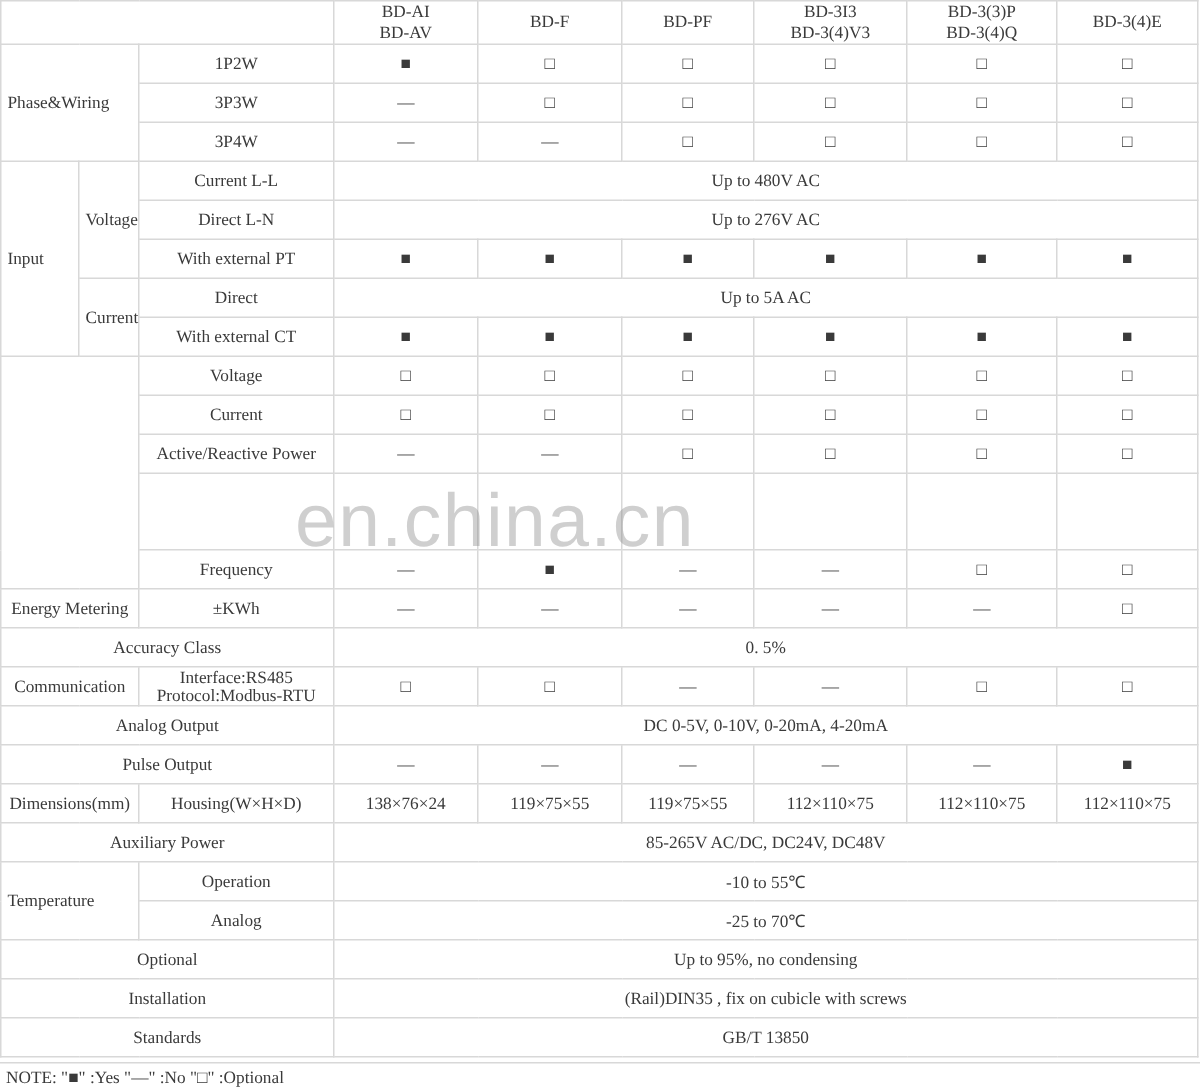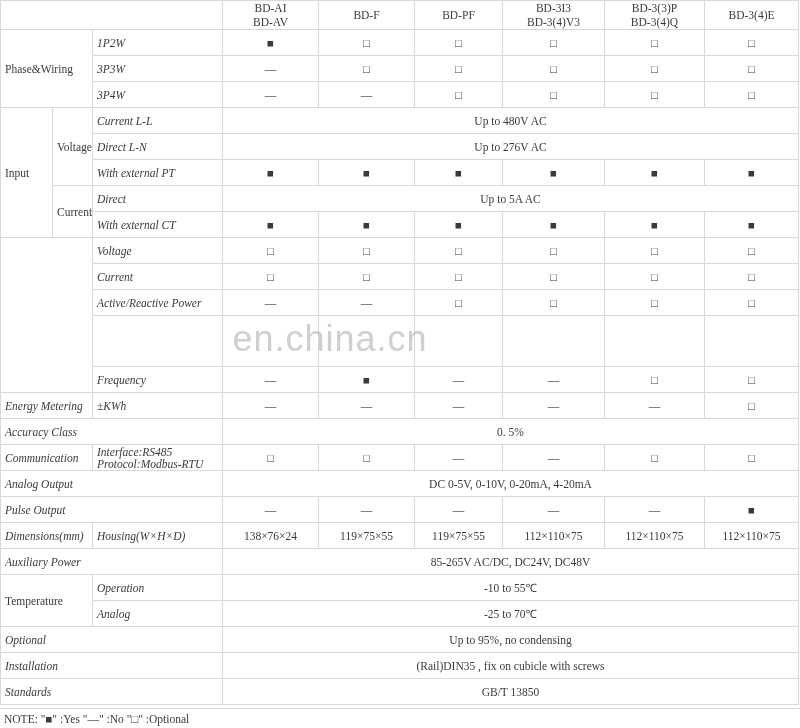--- a/index.html
+++ b/index.html
@@ -34,21 +34,21 @@
     background: #f7eee7;
     text-align: center;
     font-size: 11.5px;
     line-height: 14px;
     height: 40px;
   }
   td.tint {
     background: #faeee4;
   }
   td.ctr { text-align: center; }
-  td.lft { text-align: left; padding-left: 6px; font-style: italic; }
+  td.lft { text-align: center; padding-left: 6px; }
   td.vert { }
   .mark { font-size: 11px; letter-spacing: 0; }
   .note {
     position: absolute;
     left: 0;
     top: 708px;
     width: 800px;
     height: 20px;
     font-size: 11.5px;
     color: #3a3a3a;
@@ -57,21 +57,21 @@
     line-height: 20px;
     border-top: 1px solid #d8d8d8;
     background: #ffffff;
   }
   .watermark {
     position: absolute;
     left: 0;
     top: 318px;
     width: 660px;
     text-align: center;
-    font-size: 36px;
+    font-size: 50px;
     color: rgba(140,140,140,0.42);
     font-family: "Liberation Sans", sans-serif;
     letter-spacing: 1px;
     pointer-events: none;
   }
   .small {
     font-size: 10px;
     line-height: 12px;
   }
 </style>

